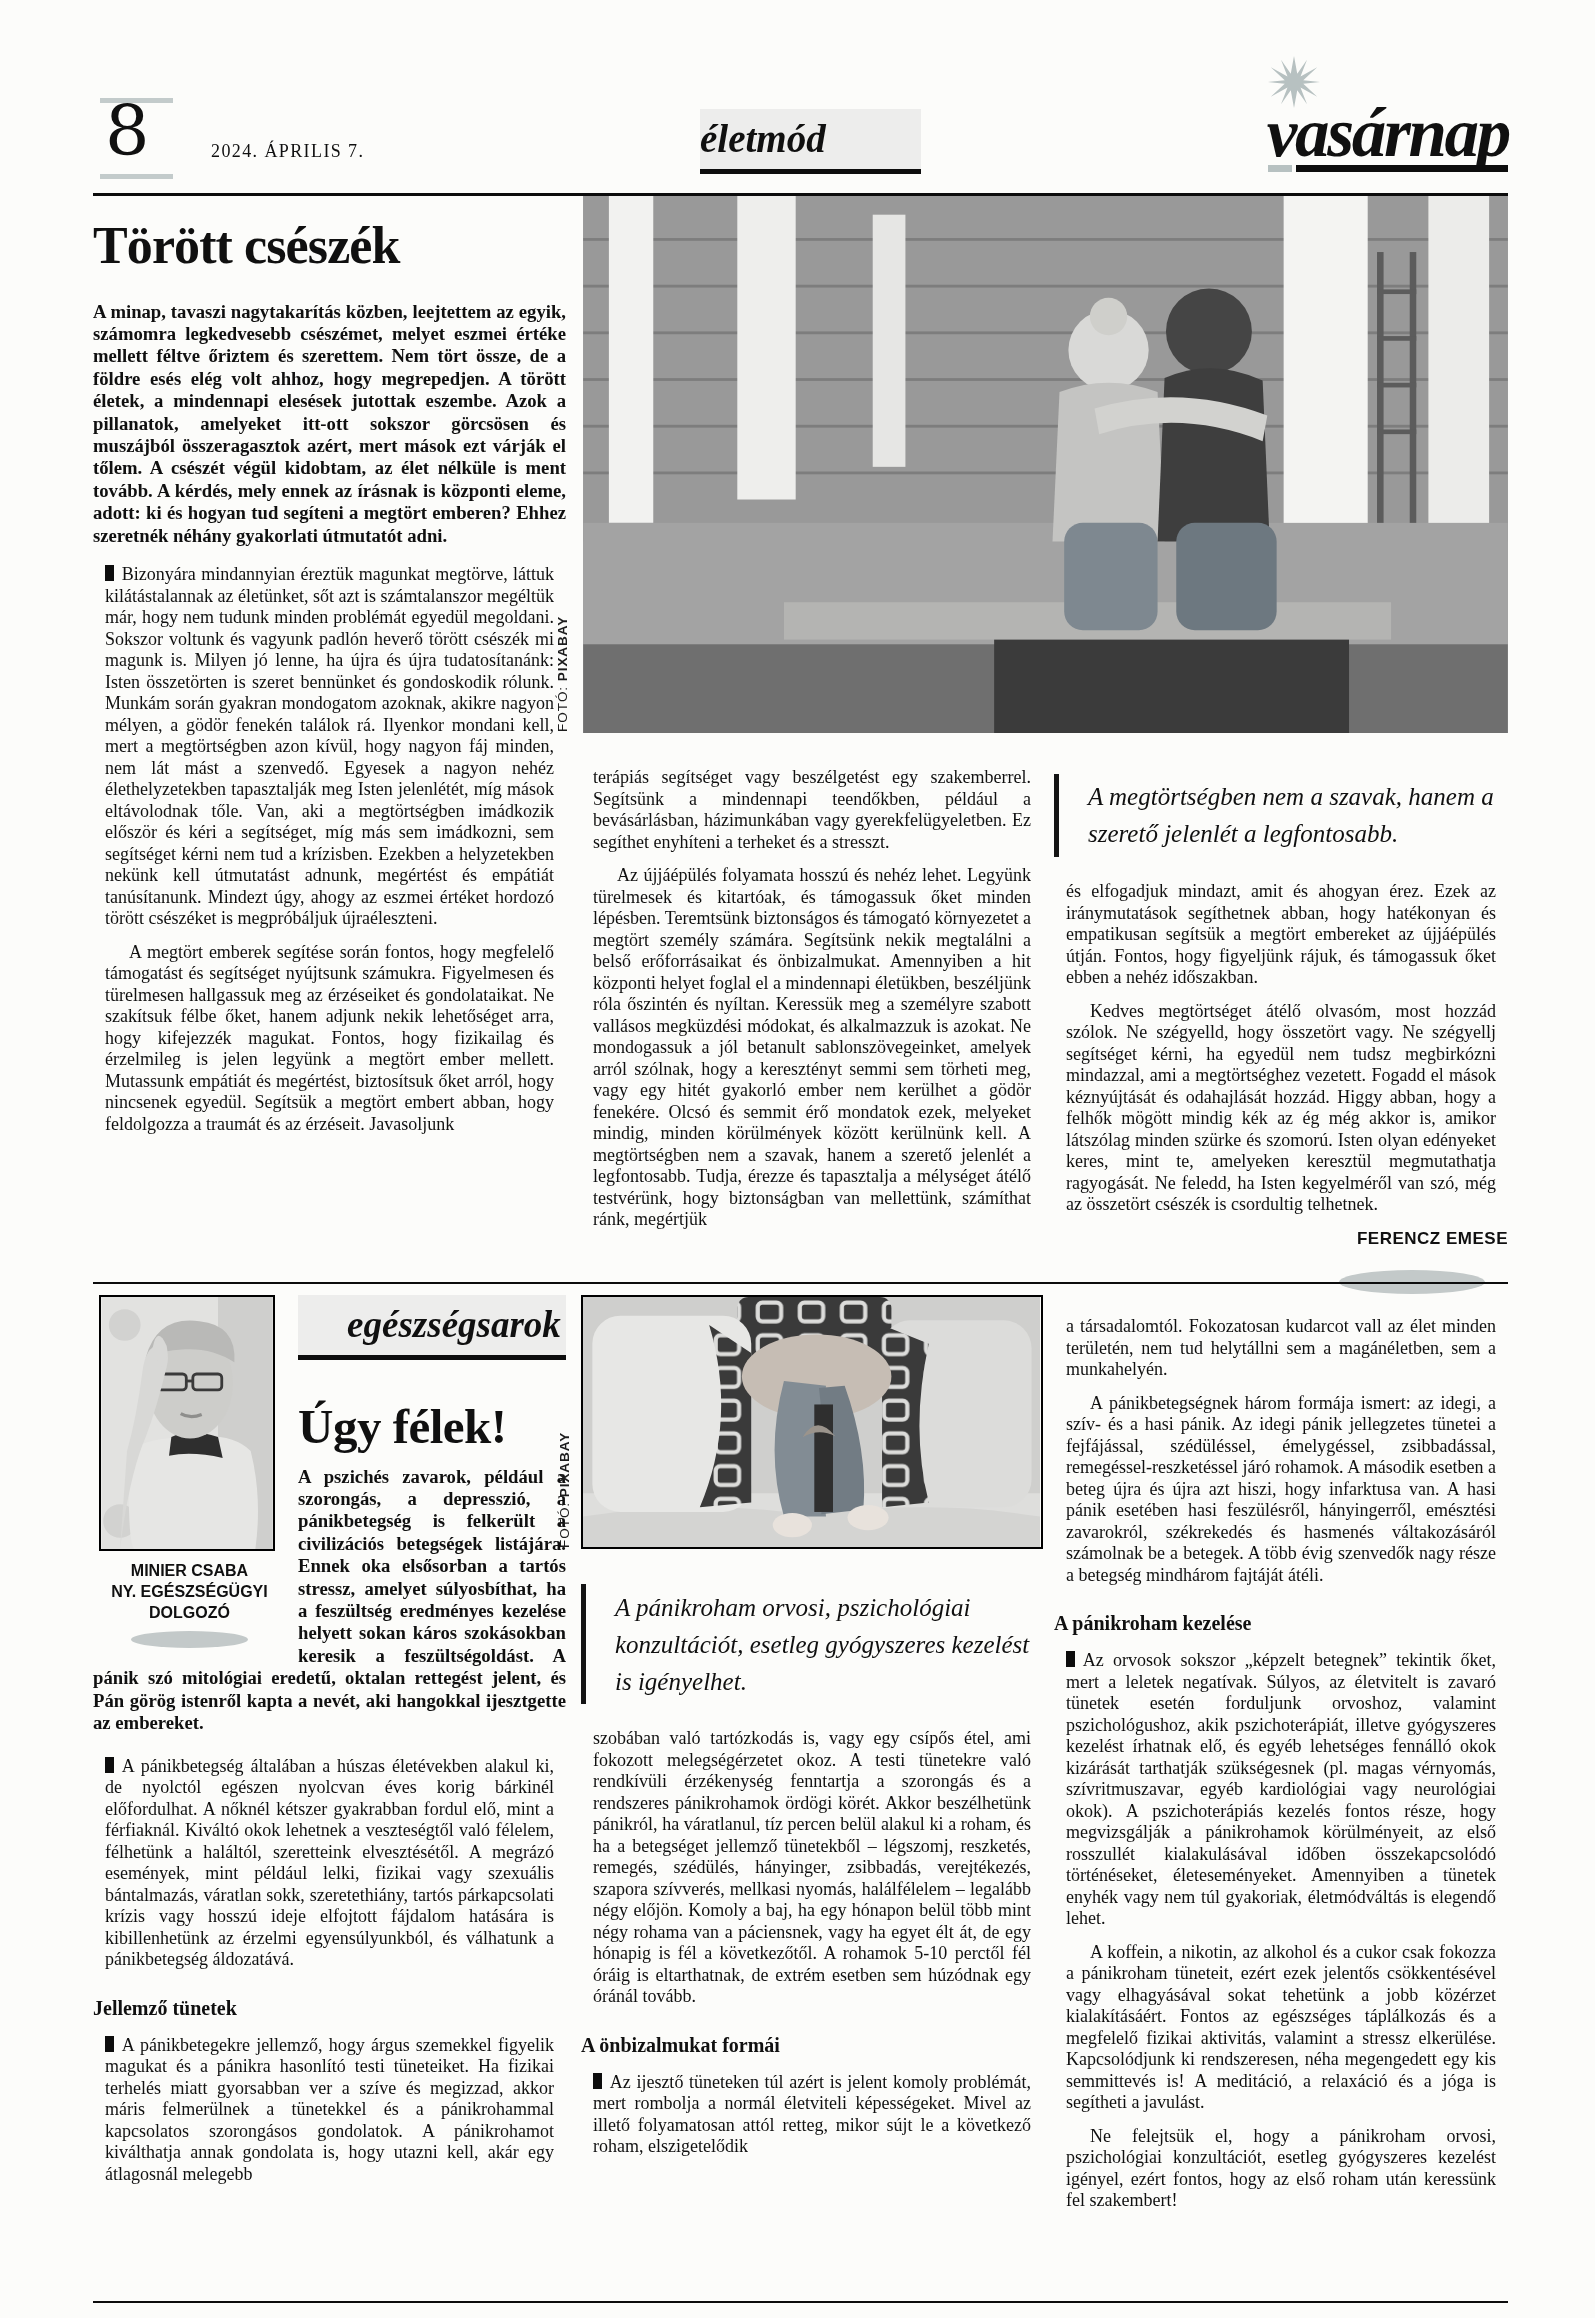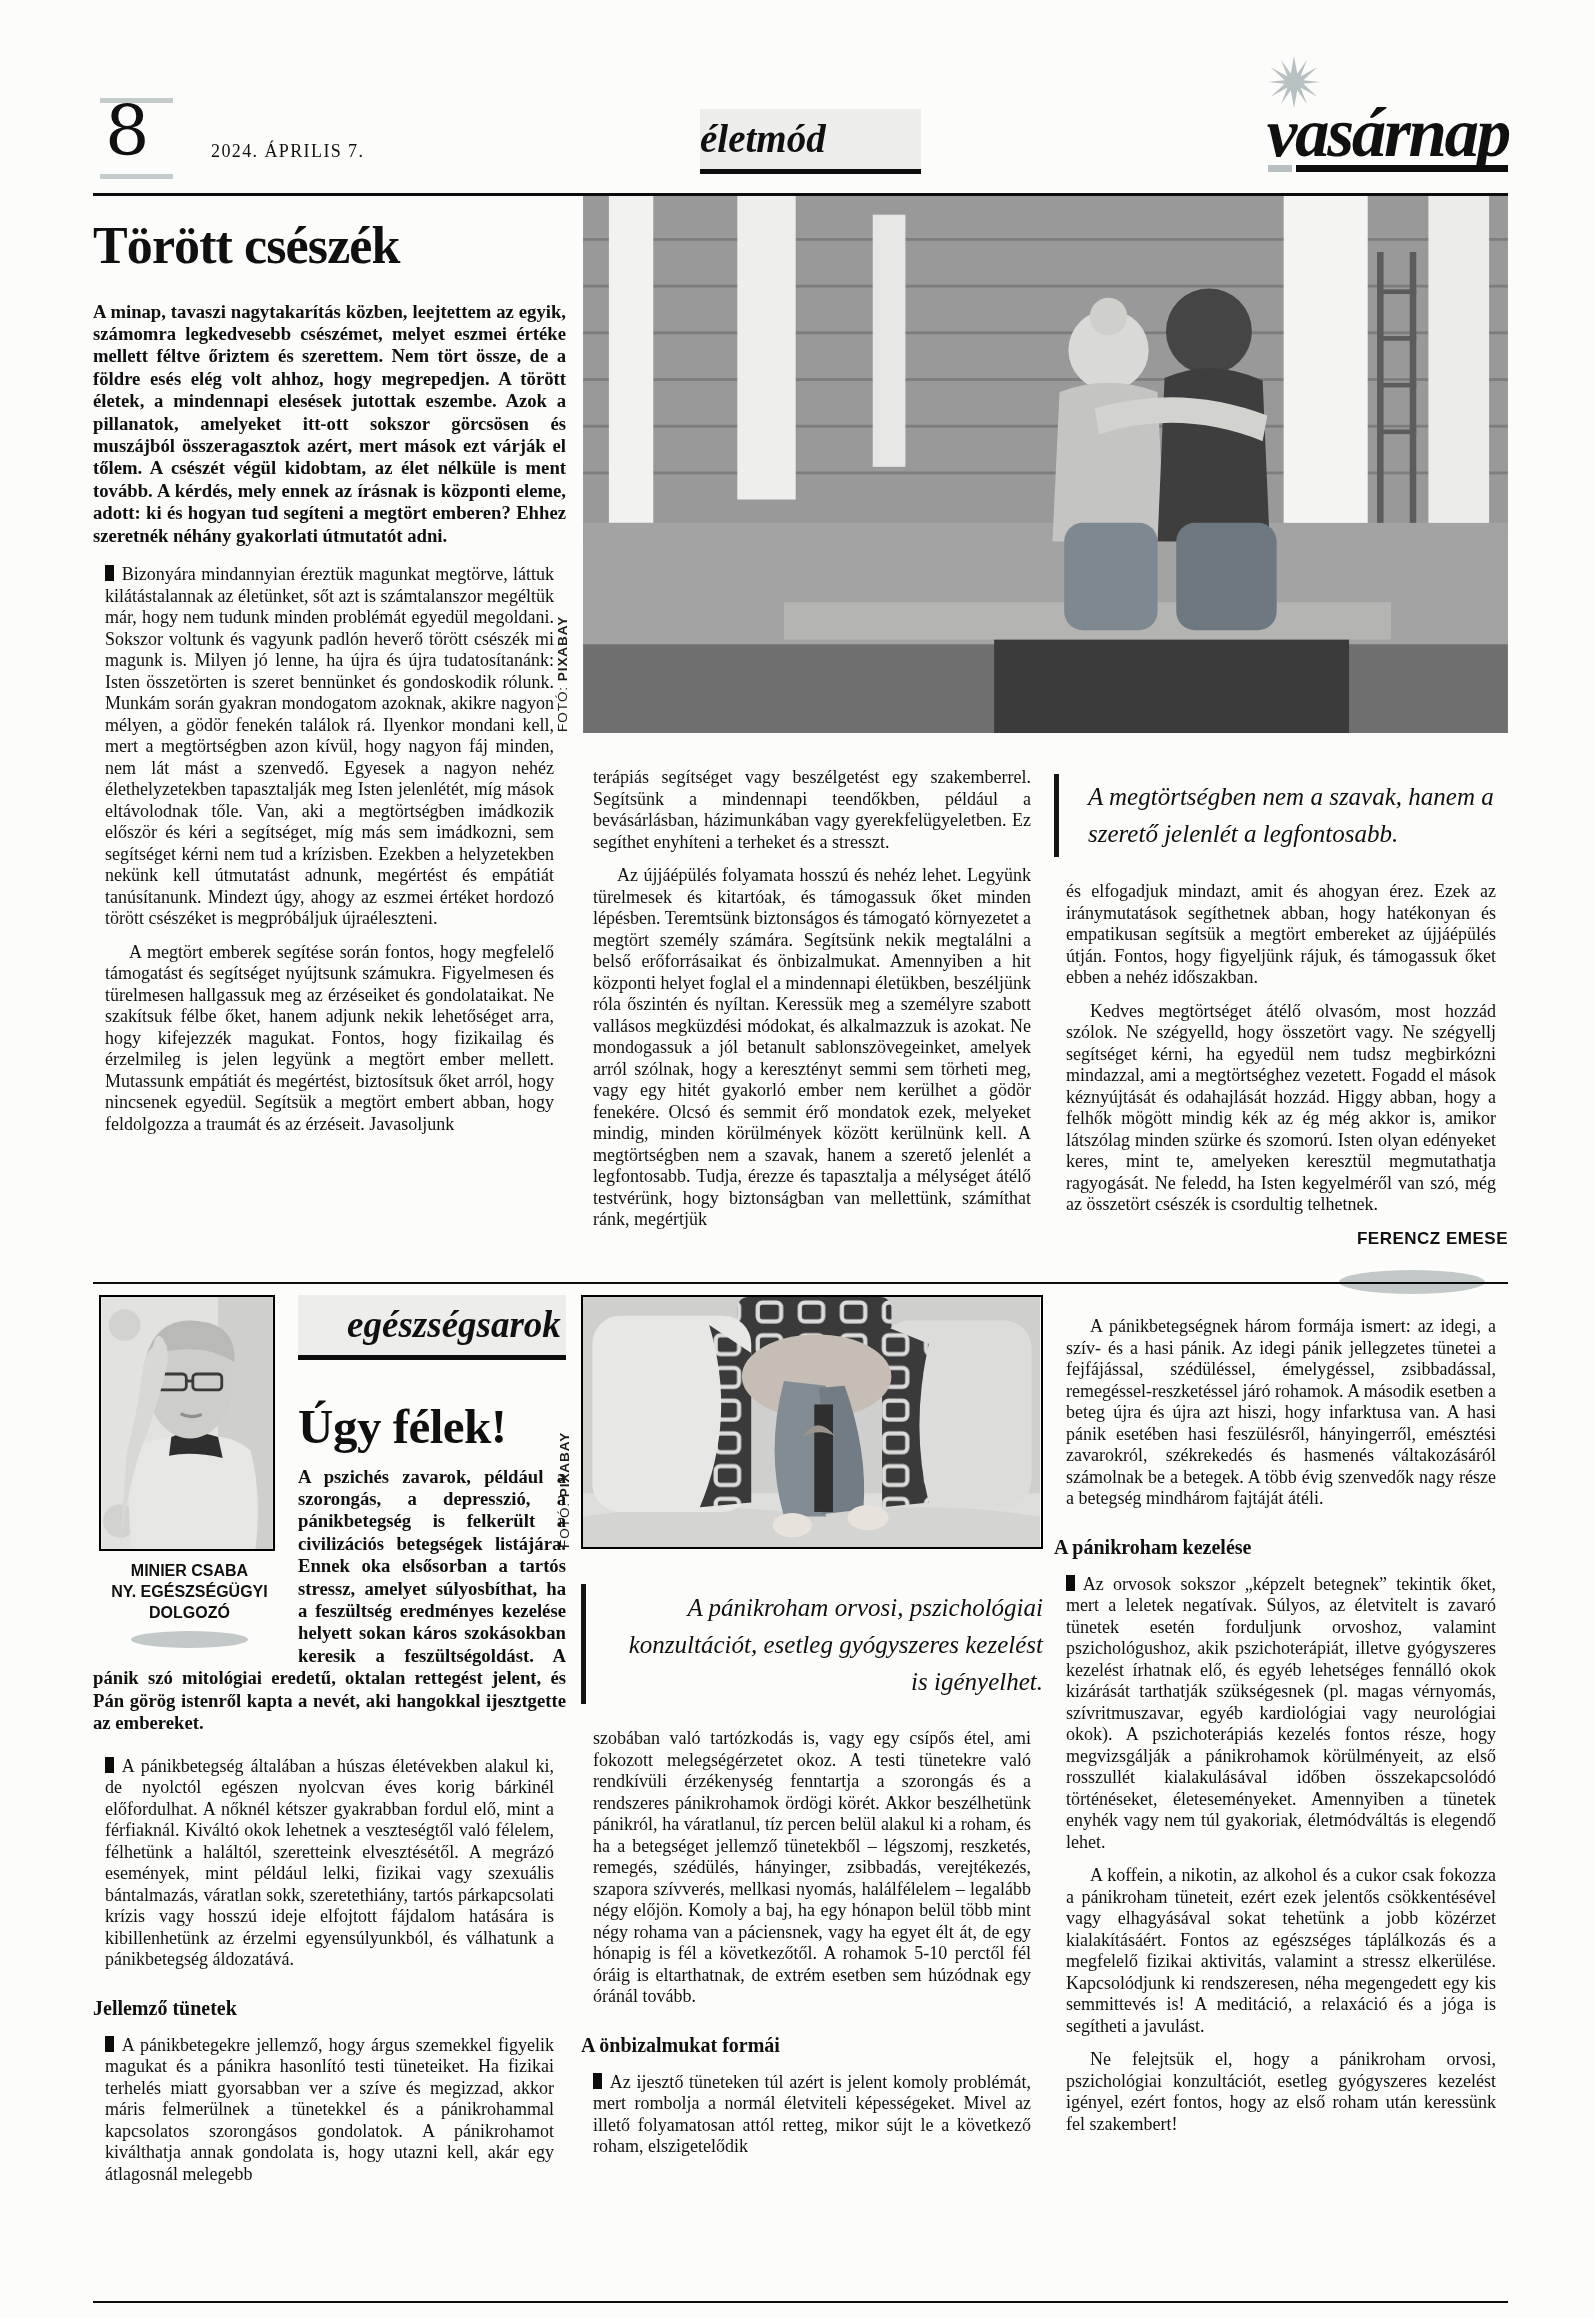--- a/index.html
+++ b/index.html
@@ -203,30 +203,31 @@
         <path d="M640 60 L740 100 Q700 280 740 440 L640 450 Z" fill="url(#sqpat)"></path>
         <ellipse cx="500" cy="170" rx="160" ry="90" fill="#c6bdb4"></ellipse>
         <path d="M430 180 Q390 330 430 470 L520 470 Q505 320 520 190 Z" fill="#828c94"></path>
         <path d="M560 190 Q610 330 600 455 L510 465 Q520 320 505 195 Z" fill="#727c84"></path>
         <rect x="495" y="230" width="40" height="230" fill="#2f2f2f"></rect>
         <ellipse cx="448" cy="488" rx="42" ry="26" fill="#e8e2dc"></ellipse>
         <ellipse cx="610" cy="472" rx="44" ry="27" fill="#e8e2dc"></ellipse>
         <path d="M470 300 Q500 250 540 298 Q505 280 470 300 Z" fill="#9b948c"></path>
       </svg>
     </div>
-    <div class="pullquote" style="margin-top:35px;text-align:right;">A pánikroham orvosi, pszichológiai konzultációt, esetleg gyógyszeres kezelést is igényelhet.</div>
+    <div class="pullquote" style="margin-top:35px;">A pánikroham orvosi, pszichológiai konzultációt, esetleg gyógyszeres kezelést is igényelhet.</div>
     <p>szobában való tartózkodás is, vagy egy csípős étel, ami fokozott melegségérzetet okoz. A testi tünetekre való rendkívüli érzékenység fenntartja a szorongás és a rendszeres pánikrohamok ördögi körét. Akkor beszélhetünk pánikról, ha váratlanul, tíz percen belül alakul ki a roham, és ha a betegséget jellemző tünetekből – légszomj, reszketés, remegés, szédülés, hányinger, zsibbadás, verejtékezés, szapora szívverés, mellkasi nyomás, halálfélelem – legalább négy előjön. Komoly a baj, ha egy hónapon belül több mint négy rohama van a páciensnek, vagy ha egyet élt át, de egy hónapig is fél a következőtől. A rohamok 5-10 perctől fél óráig is eltarthatnak, de extrém esetben sem húzódnak egy óránál tovább.</p>
     <h3 class="subhead">A önbizalmukat formái</h3>
     <p class="mk">Az ijesztő tüneteken túl azért is jelent komoly problémát, mert rombolja a normál életviteli képességeket. Mivel az illető folyamatosan attól retteg, mikor sújt le a következő roham, elszigetelődik</p>
   </div>
   <div class="vcredit" style="left:557px;top:1548px;">
     <span>FOTÓ:</span>&nbsp;<b>PIXABAY</b>
   </div>
 
   <div class="col" style="left:1054px;top:1304px;width:454px;">
+    <p>a társadalomtól. Fokozatosan kudarcot vall az élet minden területén, nem tud helytállni sem a magánéletben, sem a munkahelyén.</p>
     <p class="ind">A pánikbetegségnek három formája ismert: az idegi, a szív- és a hasi pánik. Az idegi pánik jellegzetes tünetei a fejfájással, szédüléssel, émelygéssel, zsibbadással, remegéssel-reszketéssel járó rohamok. A második esetben a beteg újra és újra azt hiszi, hogy infarktusa van. A hasi pánik esetében hasi feszülésről, hányingerről, emésztési zavarokról, székrekedés és hasmenés váltakozásáról számolnak be a betegek. A több évig szenvedők nagy része a betegség mindhárom fajtáját átéli.</p>
     <h3 class="subhead">A pánikroham kezelése</h3>
     <p class="mk">Az orvosok sokszor „képzelt betegnek” tekintik őket, mert a leletek negatívak. Súlyos, az életvitelt is zavaró tünetek esetén forduljunk orvoshoz, valamint pszichológushoz, akik pszichoterápiát, illetve gyógyszeres kezelést írhatnak elő, és egyéb lehetséges fennálló okok kizárását tarthatják szükségesnek (pl. magas vérnyomás, szívritmuszavar, egyéb kardiológiai vagy neurológiai okok). A pszichoterápiás kezelés fontos része, hogy megvizsgálják a pánikrohamok körülményeit, az első rosszullét kialakulásával időben összekapcsolódó történéseket, életeseményeket. Amennyiben a tünetek enyhék vagy nem túl gyakoriak, életmódváltás is elegendő lehet.</p>
     <p class="ind">A koffein, a nikotin, az alkohol és a cukor csak fokozza a pánikroham tüneteit, ezért ezek jelentős csökkentésével vagy elhagyásával sokat tehetünk a jobb közérzet kialakításáért. Fontos az egészséges táplálkozás és a megfelelő fizikai aktivitás, valamint a stressz elkerülése. Kapcsolódjunk ki rendszeresen, néha megengedett egy kis semmittevés is! A meditáció, a relaxáció és a jóga is segítheti a javulást.</p>
     <p class="ind">Ne felejtsük el, hogy a pánikroham orvosi, pszichológiai konzultációt, esetleg gyógyszeres kezelést igényel, ezért fontos, hogy az első roham után keressünk fel szakembert!</p>
   </div>
 
   <div class="abs rule" style="left:93px;top:2301px;width:1415px;height:2.3px;"></div>
 
 </div>

